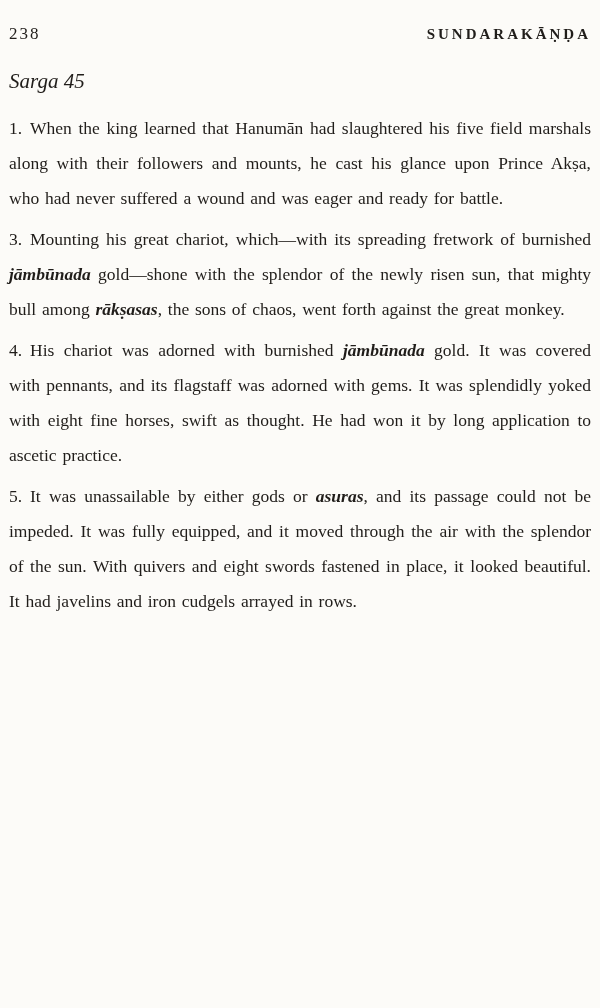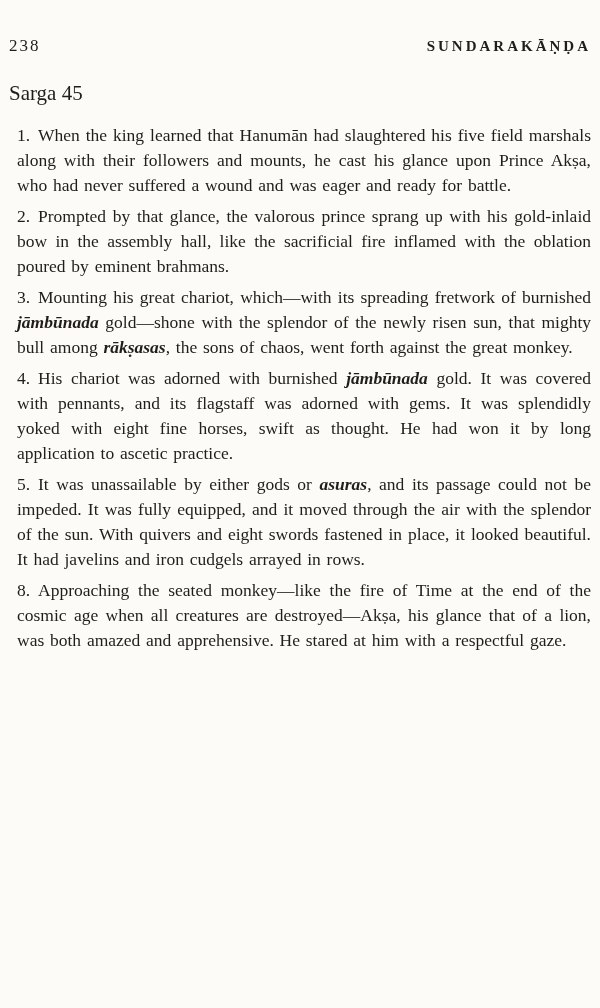--- a/index.html
+++ b/index.html
@@ -9,48 +9,49 @@
   }
   body {
     width: 600px;
     height: 1008px;
     overflow: hidden;
   }
   .page {
     box-sizing: border-box;
     width: 600px;
     height: 1008px;
-    padding: 36px 9px 0 9px;
+    padding: 24px 9px 0 9px;
     font-family: "Liberation Serif", "DejaVu Serif", serif;
     color: #201d1a;
   }
   .header {
     display: flex;
     justify-content: space-between;
     align-items: baseline;
   }
   .pagenum {
     font-size: 17px;
     letter-spacing: 2px;
   }
   .runtitle {
     font-size: 15px;
     letter-spacing: 3px;
     font-weight: 700;
   }
   .sarga {
+    font-style: italic;
     font-weight: normal;
     font-size: 21px;
     margin: 25px 0 17px 0;
   }
   .verses p {
     font-size: 17.5px;
-    line-height: 25px;
+    line-height: 35px;
     text-align: justify;
-    margin: 0 0 6px 8px;
+    margin: 0 0 6px 0;
     word-spacing: 0.08em;
   }
   .vnum {
     padding-right: 0.45em;
   }
   .it {
     font-style: italic;
     font-weight: bold;
   }
 </style>
@@ -58,19 +59,17 @@
 <body>
 
 <div class="page">
   <div class="header">
     <span class="pagenum">238</span>
     <span class="runtitle">SUNDARAKĀṆḌA</span>
   </div>
   <h2 class="sarga">Sarga 45</h2>
   <div class="verses">
       <p><span class="vnum">1.</span><span>When the king learned that Hanumān had slaughtered his five field marshals along with their followers and mounts, he cast his glance upon Prince Akṣa, who had never suffered a wound and was eager and ready for battle.</span></p>
-      <p><span class="vnum">2.</span><span>Prompted by that glance, the valorous prince sprang up with his gold-inlaid bow in the assembly hall, like the sacrificial fire inflamed with the oblation poured by eminent brahmans.</span></p>
       <p><span class="vnum">3.</span><span>Mounting his great chariot, which—with its spreading fretwork of burnished </span><span class="it">jāmbūnada</span><span> gold—shone with the splendor of the newly risen sun, that mighty bull among </span><span class="it">rākṣasas</span><span>, the sons of chaos, went forth against the great monkey.</span></p>
       <p><span class="vnum">4.</span><span>His chariot was adorned with burnished </span><span class="it">jāmbūnada</span><span> gold. It was covered with pennants, and its flagstaff was adorned with gems. It was splendidly yoked with eight fine horses, swift as thought. He had won it by long application to ascetic practice.</span></p>
       <p><span class="vnum">5.</span><span>It was unassailable by either gods or </span><span class="it">asuras</span><span>, and its passage could not be impeded. It was fully equipped, and it moved through the air with the splendor of the sun. With quivers and eight swords fastened in place, it looked beautiful. It had javelins and iron cudgels arrayed in rows.</span></p>
-      <p><span class="vnum">8.</span><span>Approaching the seated monkey—like the fire of Time at the end of the cosmic age when all creatures are destroyed—Akṣa, his glance that of a lion, was both amazed and apprehensive. He stared at him with a respectful gaze.</span></p>
     </div>
 </div>
 
 </body></html>

